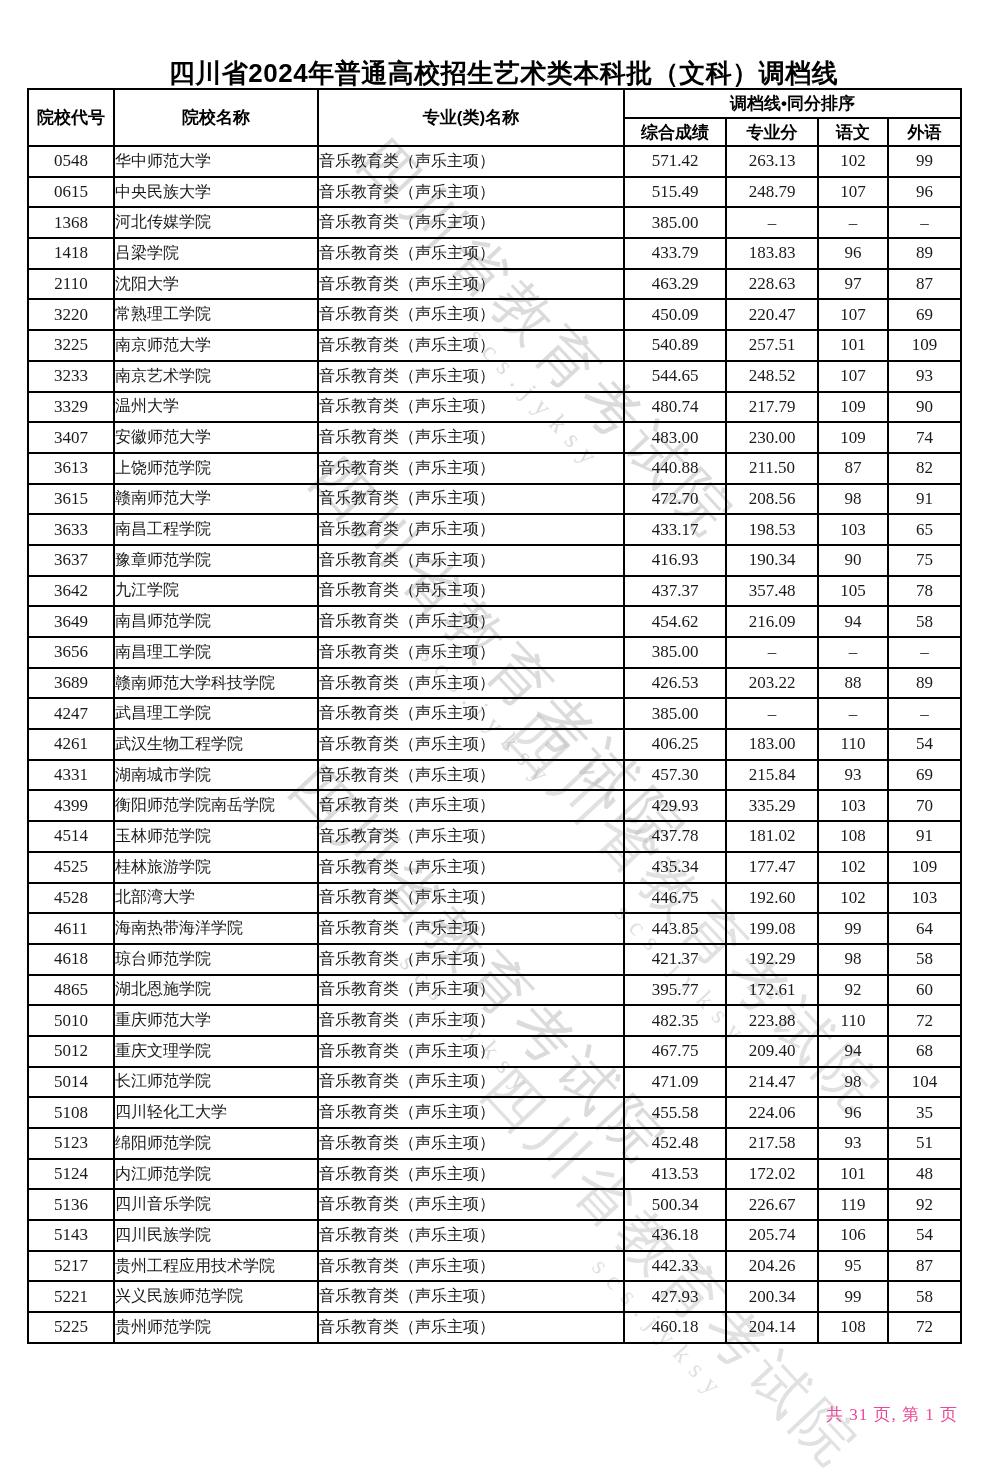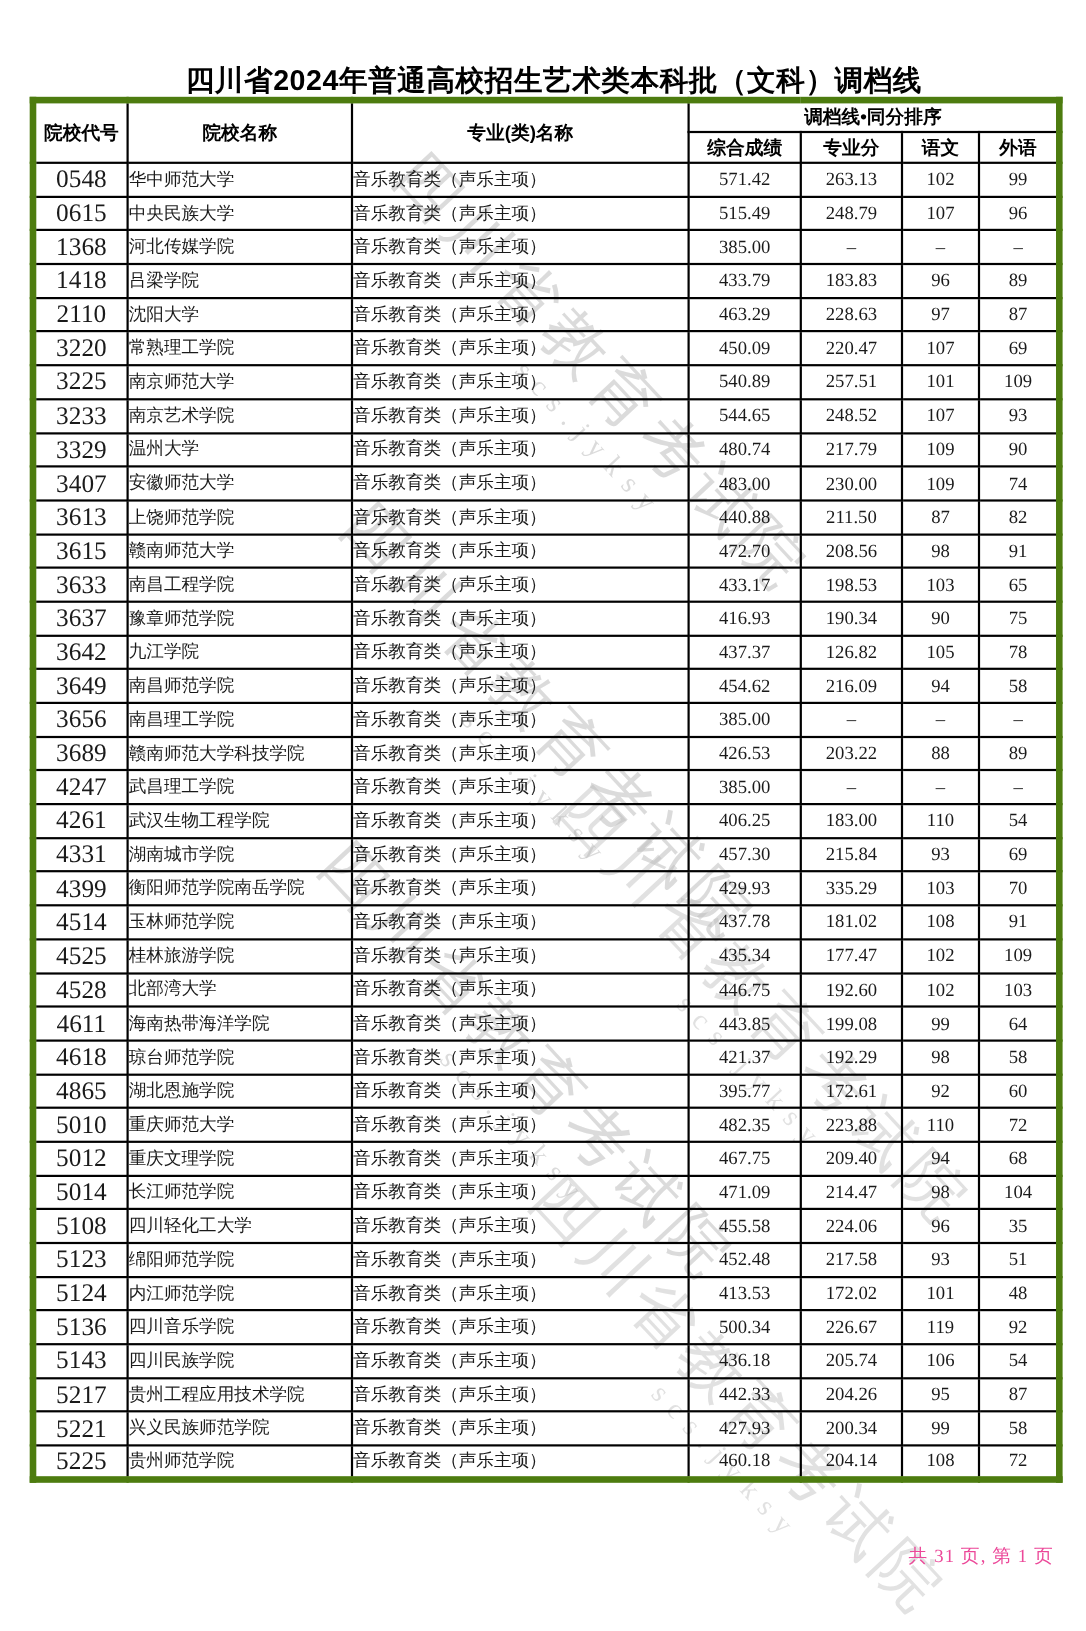--- a/index.html
+++ b/index.html
@@ -38,37 +38,37 @@
     font-family:"Liberation Sans","DejaVu Sans",sans-serif;
     font-weight:bold; font-size:26px; letter-spacing:0.5px;
     color:#000;
   }
 
   
   table.score {
     position:absolute; z-index:1;
     left:27px; top:88px; width:933px;
     border-collapse:collapse; table-layout:fixed;
-    border:6px solid #4d7c0f;
+    border:2px solid #4d7c0f;
   }
   table.score th, table.score td {
     border:2px solid #000;
     padding:0; overflow:hidden; white-space:nowrap;
     vertical-align:middle;
   }
   thead th {
     font-family:"Liberation Sans","DejaVu Sans",sans-serif;
     font-weight:bold; font-size:17px; color:#000;
     text-align:center;
   }
   tr.hrow1 { height:29px; }
   tr.hrow2 { height:28px; }
   th.h-name { text-align:center; padding-left:4px; }
   tbody tr { height:30.7px; }
-  td.c-code { text-align:center; font-size:23px;margin-top:21px; }
+  td.c-code { text-align:center; font-size:17px;margin-top:21px; }
   td.c-name, td.c-major { text-align:left; padding-left:4px; font-size:16px; }
   td.c-num { text-align:center; font-size:17px; }
 
   
   .footer {
     position:absolute; z-index:1;
     top:1403px; right:29px;
     font-size:17px; letter-spacing:1px;
     color:#ec4899;
   }
@@ -266,21 +266,21 @@
     <td class="c-num">190.34</td>
     <td class="c-num">90</td>
     <td class="c-num">75</td>
   </tr>
 
   <tr>
     <td class="c-code">3642</td>
     <td class="c-name">九江学院</td>
     <td class="c-major">音乐教育类（声乐主项）</td>
     <td class="c-num">437.37</td>
-    <td class="c-num">126.82</td>
+    <td class="c-num">357.48</td>
     <td class="c-num">105</td>
     <td class="c-num">78</td>
   </tr>
 
   <tr>
     <td class="c-code">3649</td>
     <td class="c-name">南昌师范学院</td>
     <td class="c-major">音乐教育类（声乐主项）</td>
     <td class="c-num">454.62</td>
     <td class="c-num">216.09</td>

